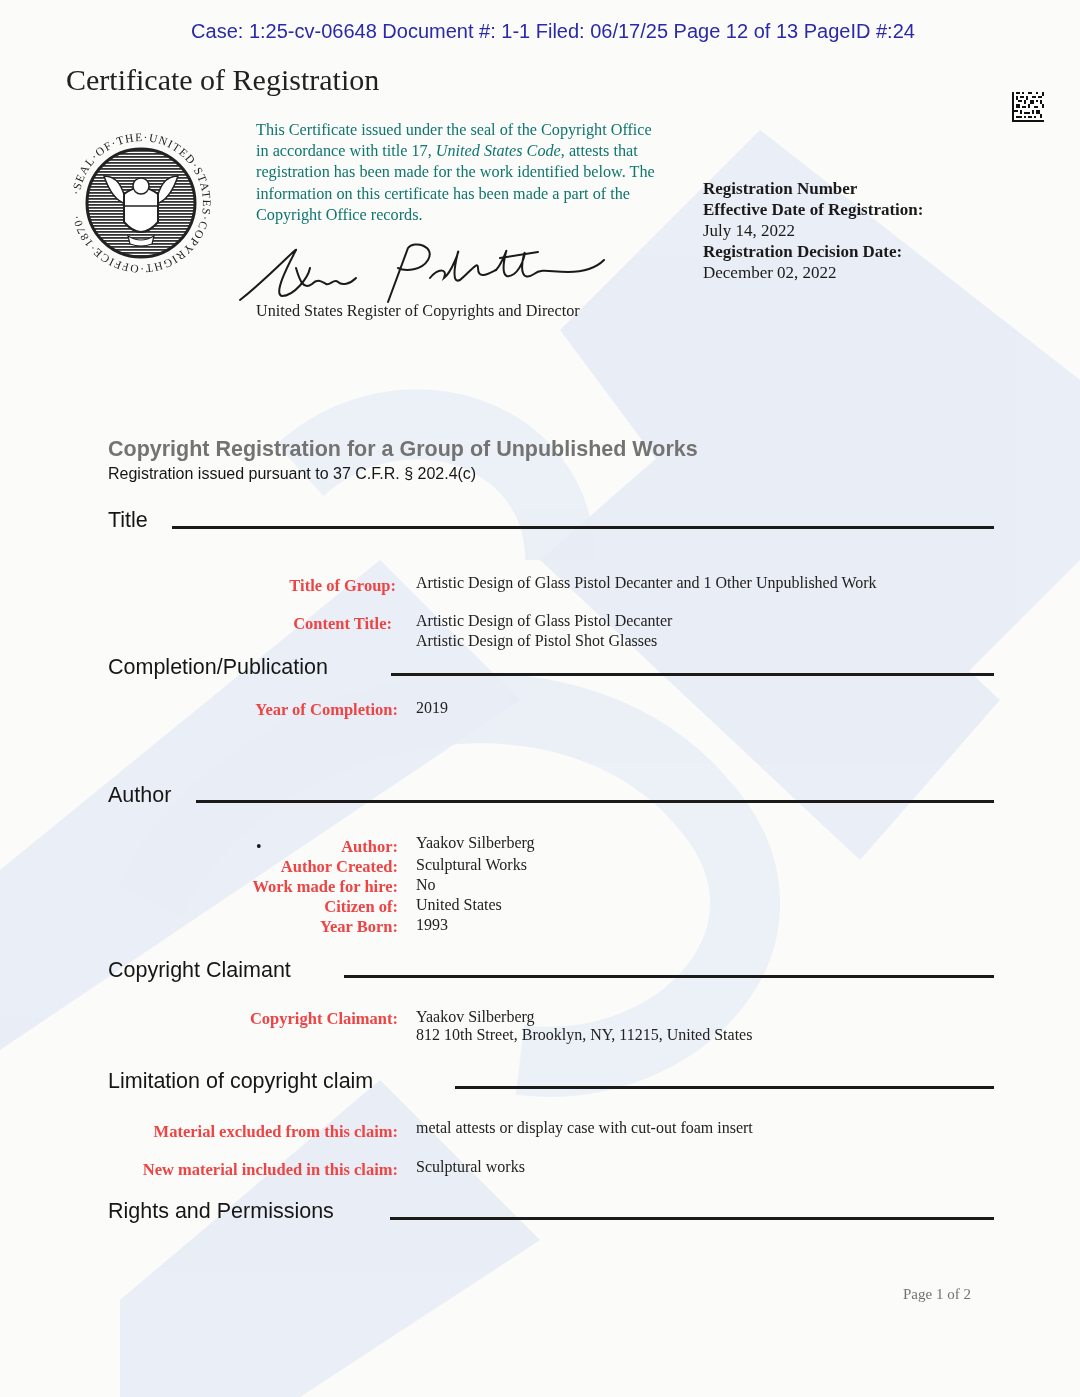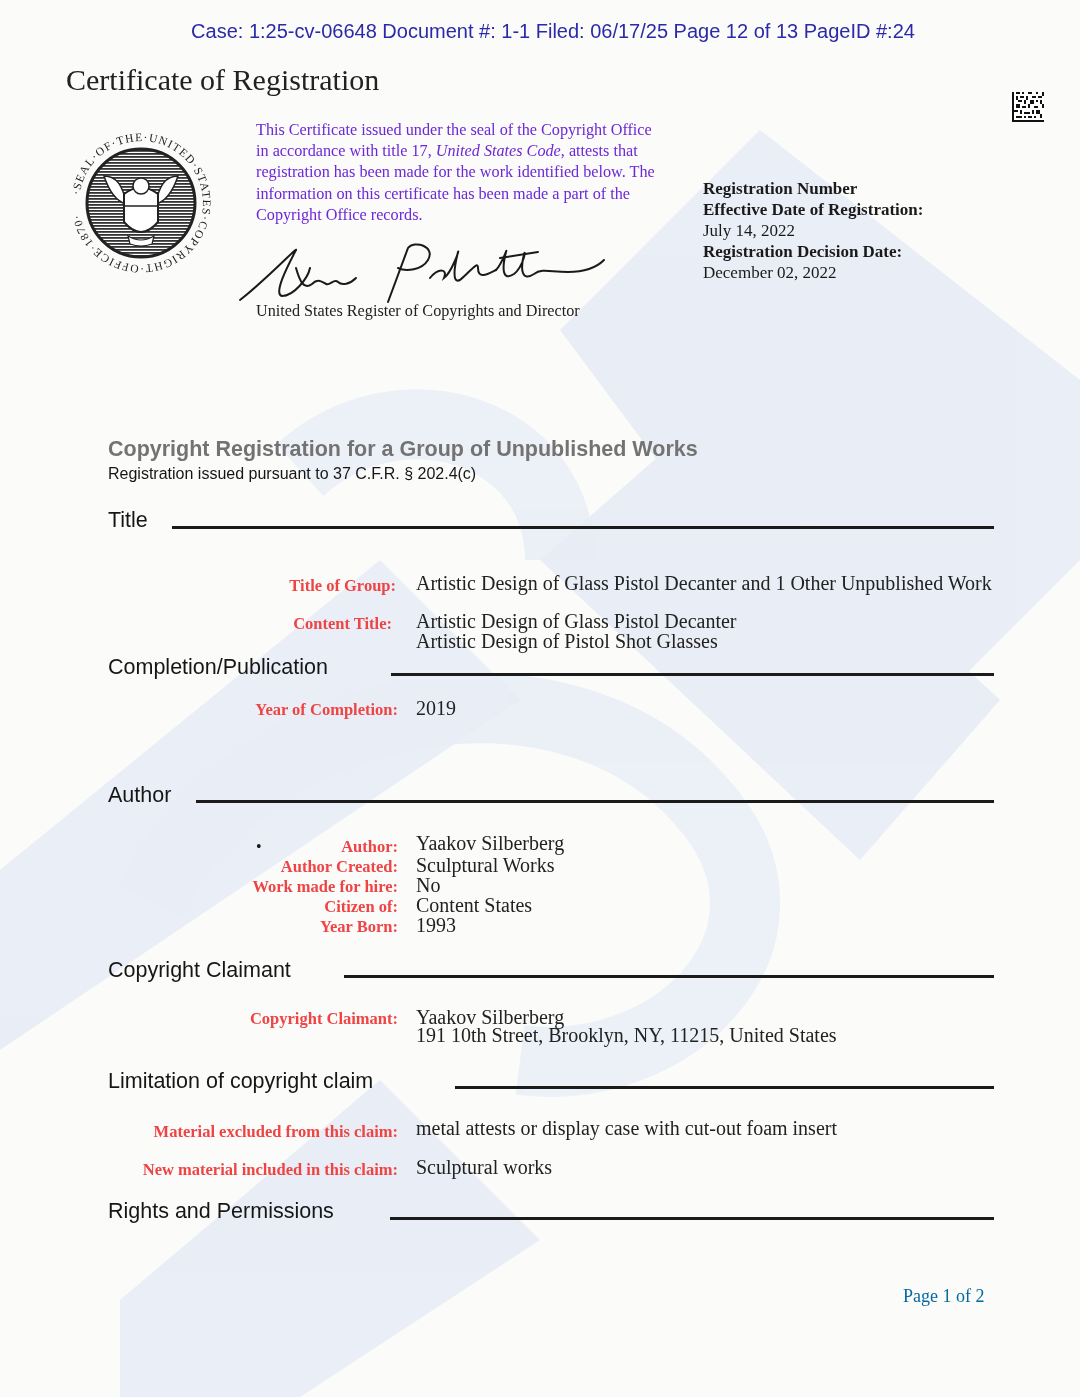--- a/index.html
+++ b/index.html
@@ -9,36 +9,36 @@
     font-family:"Liberation Serif", serif; color:#1a1a1a;
   }
   .watermark { position:absolute; left:0; top:0; width:1080px; height:1397px; pointer-events:none; }
   .abs { position:absolute; }
   .case-header {
     left:13px; width:1080px; top:20px; text-align:center;
     font-family:"Liberation Sans", sans-serif; font-size:20px; color:#2a2aa8;
   }
   .cert-title { left:66px; top:63px; font-size:30px; color:#222; }
   .seal { left:64px; top:126px; width:154px; height:154px; }
-  .intro { left:256px; top:120px; width:410px; font-size:16.2px; line-height:21.2px; color:#6d28d9; }
+  .intro { left:256px; top:120px; width:410px; font-size:16.2px; line-height:21.2px; color:#0f766e; }
   .intro i { font-style:italic; }
   .signature { left:238px; top:238px; width:370px; height:70px; }
   .register-line { left:256px; top:302px; font-size:16.2px; color:#222; }
   .qr { left:1012px; top:92px; width:32px; height:30px; }
   .reg-block { left:703px; top:178px; font-size:17px; line-height:21px; }
   .reg-block .lbl { font-weight:bold; }
   .reg-block .num { font-weight:bold; font-size:31px; line-height:34px; letter-spacing:0.2px; }
   .group-title { left:108px; top:437px; font-size:21.5px; font-weight:bold; font-family:"Liberation Sans", sans-serif; color:#737373; }
   .group-sub { left:108px; top:465px; font-size:16px; font-family:"Liberation Sans", sans-serif; color:#161616; }
   .section-head { font-family:"Liberation Sans", sans-serif; font-weight:normal; font-size:21.5px; color:#161616; }
   .rule { height:3px; background:#1b1b1b; }
   .field-label { font-weight:bold; font-size:16.5px; text-align:right; color:#ef4444; }
-  .field-value { font-size:20px; color:#222; line-height:20.5px; }
+  .field-value { font-size:16px; color:#222; line-height:20.5px; }
   .bullet { font-size:16px; }
-  .page-footer { left:903px; top:1286px; font-size:18px; color:#0369a1; }
+  .page-footer { left:903px; top:1286px; font-size:15px; color:#737373; }
 </style>
 </head>
 <body>
 
 <svg class="watermark" viewBox="0 0 1080 1397">
   <g fill="#e6ebf5" opacity="0.85">
     <polygon points="560,330 760,130 1080,380 1080,560 880,760"></polygon>
     <polygon points="540,560 700,420 1000,700 860,860"></polygon>
     <polygon points="0,1050 0,870 380,560 520,700"></polygon>
     <polygon points="120,1300 380,1080 540,1240 300,1397 120,1397"></polygon>
@@ -159,30 +159,30 @@
 <div class="abs rule" style="left:196px;top:800px;width:798px;"></div>
 
 <div class="abs bullet" style="left:256px;top:838px;">•</div>
 <div class="abs field-label" style="left:200px;top:837px;width:198px;">Author:</div>
 <div class="abs field-value" style="left:416px;top:833px;">Yaakov Silberberg</div>
 <div class="abs field-label" style="left:200px;top:857px;width:198px;">Author Created:</div>
 <div class="abs field-value" style="left:416px;top:855px;">Sculptural Works</div>
 <div class="abs field-label" style="left:200px;top:877px;width:198px;">Work made for hire:</div>
 <div class="abs field-value" style="left:416px;top:875px;">No</div>
 <div class="abs field-label" style="left:200px;top:897px;width:198px;">Citizen of:</div>
-<div class="abs field-value" style="left:416px;top:895px;">Content States</div>
+<div class="abs field-value" style="left:416px;top:895px;">United States</div>
 <div class="abs field-label" style="left:200px;top:917px;width:198px;">Year Born:</div>
 <div class="abs field-value" style="left:416px;top:915px;">1993</div>
 
 <div class="abs section-head" style="left:108px;top:958px;">Copyright Claimant</div>
 <div class="abs rule" style="left:344px;top:975px;width:650px;"></div>
 
 <div class="abs field-label" style="left:200px;top:1009px;width:198px;">Copyright Claimant:</div>
 <div class="abs field-value" style="left:416px;top:1007px;">Yaakov Silberberg</div>
-<div class="abs field-value" style="left:416px;top:1025px;">191 10th Street, Brooklyn, NY, 11215, United States</div>
+<div class="abs field-value" style="left:416px;top:1025px;">812 10th Street, Brooklyn, NY, 11215, United States</div>
 
 <div class="abs section-head" style="left:108px;top:1069px;">Limitation of copyright claim</div>
 <div class="abs rule" style="left:455px;top:1086px;width:539px;"></div>
 
 <div class="abs field-label" style="left:100px;top:1122px;width:298px;">Material excluded from this claim:</div>
 <div class="abs field-value" style="left:416px;top:1118px;">metal attests or display case with cut-out foam insert</div>
 <div class="abs field-label" style="left:100px;top:1160px;width:298px;">New material included in this claim:</div>
 <div class="abs field-value" style="left:416px;top:1157px;">Sculptural works</div>
 
 <div class="abs section-head" style="left:108px;top:1199px;">Rights and Permissions</div>

